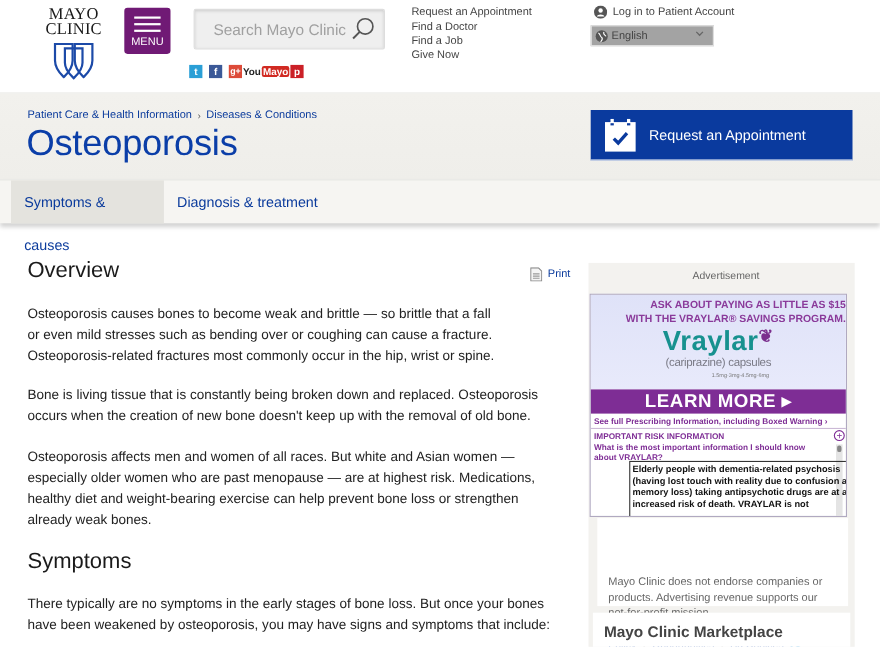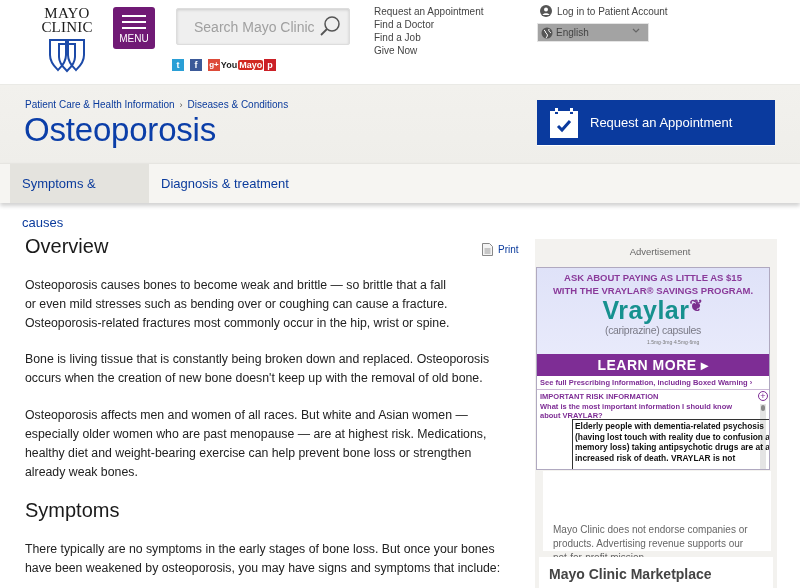--- a/index.html
+++ b/index.html
@@ -49,26 +49,26 @@
     .main { position: absolute; left: 25px; top: 225px; width: 500px; }
     .h2 { font-size: 20px; color: #1a1a1a; font-weight: normal; }
     .print { position: absolute; left: 457px; top: 18px; display: flex; align-items: center; gap: 5px; font-size: 10px; color: #0b3b9c; cursor: pointer; }
     .p { font-size: 12.3px; line-height: 19px; color: #222; }
 
     
     .side { position: absolute; left: 535px; top: 239px; width: 242px; height: 349px; background: #f3f2ef; }
     .ad-label { position: absolute; left: 4px; top: 7px; width: 242px; text-align: center; font-size: 9.5px; color: #666; }
     .ad { position: absolute; left: 1px; top: 28px; width: 234px; height: 203px; background: #fff; border: 1px solid #b0a9c0; overflow: hidden; cursor: pointer; }
     .ad-top { position: absolute; left: 0; top: 0; width: 232px; height: 86px; background: linear-gradient(#dfe2f8, #e8eafb); }
-    .ad-head { position: absolute; left: 0; top: 3px; width: 232px; text-align: center; font-size: 9.5px; line-height: 13px; font-weight: bold; color: #8a3a9a; }
+    .ad-head { position: absolute; left: 0; top: 3px; width: 232px; text-align: right; font-size: 9.5px; line-height: 13px; font-weight: bold; color: #8a3a9a; }
     .ad-brand { position: absolute; left: 0; top: 28px; width: 232px; text-align: center; font-size: 25px; font-weight: bold; color: #17918f; letter-spacing: 0.5px; }
     .ad-brand .leaf { color: #7b2f8d; font-size: 16px; vertical-align: top; }
     .ad-sub { position: absolute; left: 0; top: 56px; width: 232px; text-align: center; font-size: 10.5px; color: #7a7a86; letter-spacing: -0.3px; }
     .ad-dose { position: absolute; left: 110px; top: 71px; font-size: 5px; color: #777; }
-    .ad-learn { position: absolute; left: 0; top: 86px; width: 232px; height: 22px; background: #7e2d95; color: #fff; text-align: center; line-height: 22px; font-size: 14px; font-weight: bold; letter-spacing: 0.5px; }
+    .ad-learn { position: absolute; left: 0; top: 86px; width: 232px; height: 22px; background: #7e2d95; color: #fff; text-align: center; line-height: 22px; font-size: 17px; font-weight: bold; letter-spacing: 0.5px; }
     .ad-pi { position: absolute; left: 3px; top: 110px; font-size: 7.5px; color: #7e2d95; font-weight: bold; white-space: nowrap; }
     .ad-divider { position: absolute; left: 0; top: 121px; width: 232px; height: 1px; background: #cbb9d6; }
     .ad-risk { position: absolute; left: 3px; top: 124px; width: 210px; font-size: 7.5px; line-height: 9.5px; color: #7e2d95; font-weight: bold; }
     .ad-plus { position: absolute; left: 221px; top: 123px; width: 10px; height: 10px; border: 1px solid #7e2d95; border-radius: 50%; font-size: 9px; line-height: 8px; text-align: center; color: #7e2d95; }
     .ad-scroll { position: absolute; left: 223px; top: 136px; width: 6px; height: 66px; background: #e4e4e4; }
     .ad-scroll .thumb { position: absolute; left: 1px; top: 1px; width: 4px; height: 6px; background: #888; border-radius: 2px; }
     .ad-box { position: absolute; left: 3px; top: 151px; width: 218px; height: 60px; border: 1px solid #333; padding: 1px 2px; font-size: 8.4px; line-height: 10.5px; font-weight: bold; color: #111; margin-left: 32px; }
     .disclaimer { position: absolute; left: 8px; top: 232px; width: 228px; height: 80px; background: #fff; padding: 4px 10px; }
     .disclaimer .txt { font-size: 10px; line-height: 14px; color: #666; margin-top: 48px; }
     .disclaimer .sp { font-size: 9.5px; font-weight: bold; color: #555; margin-top: 3px; }

